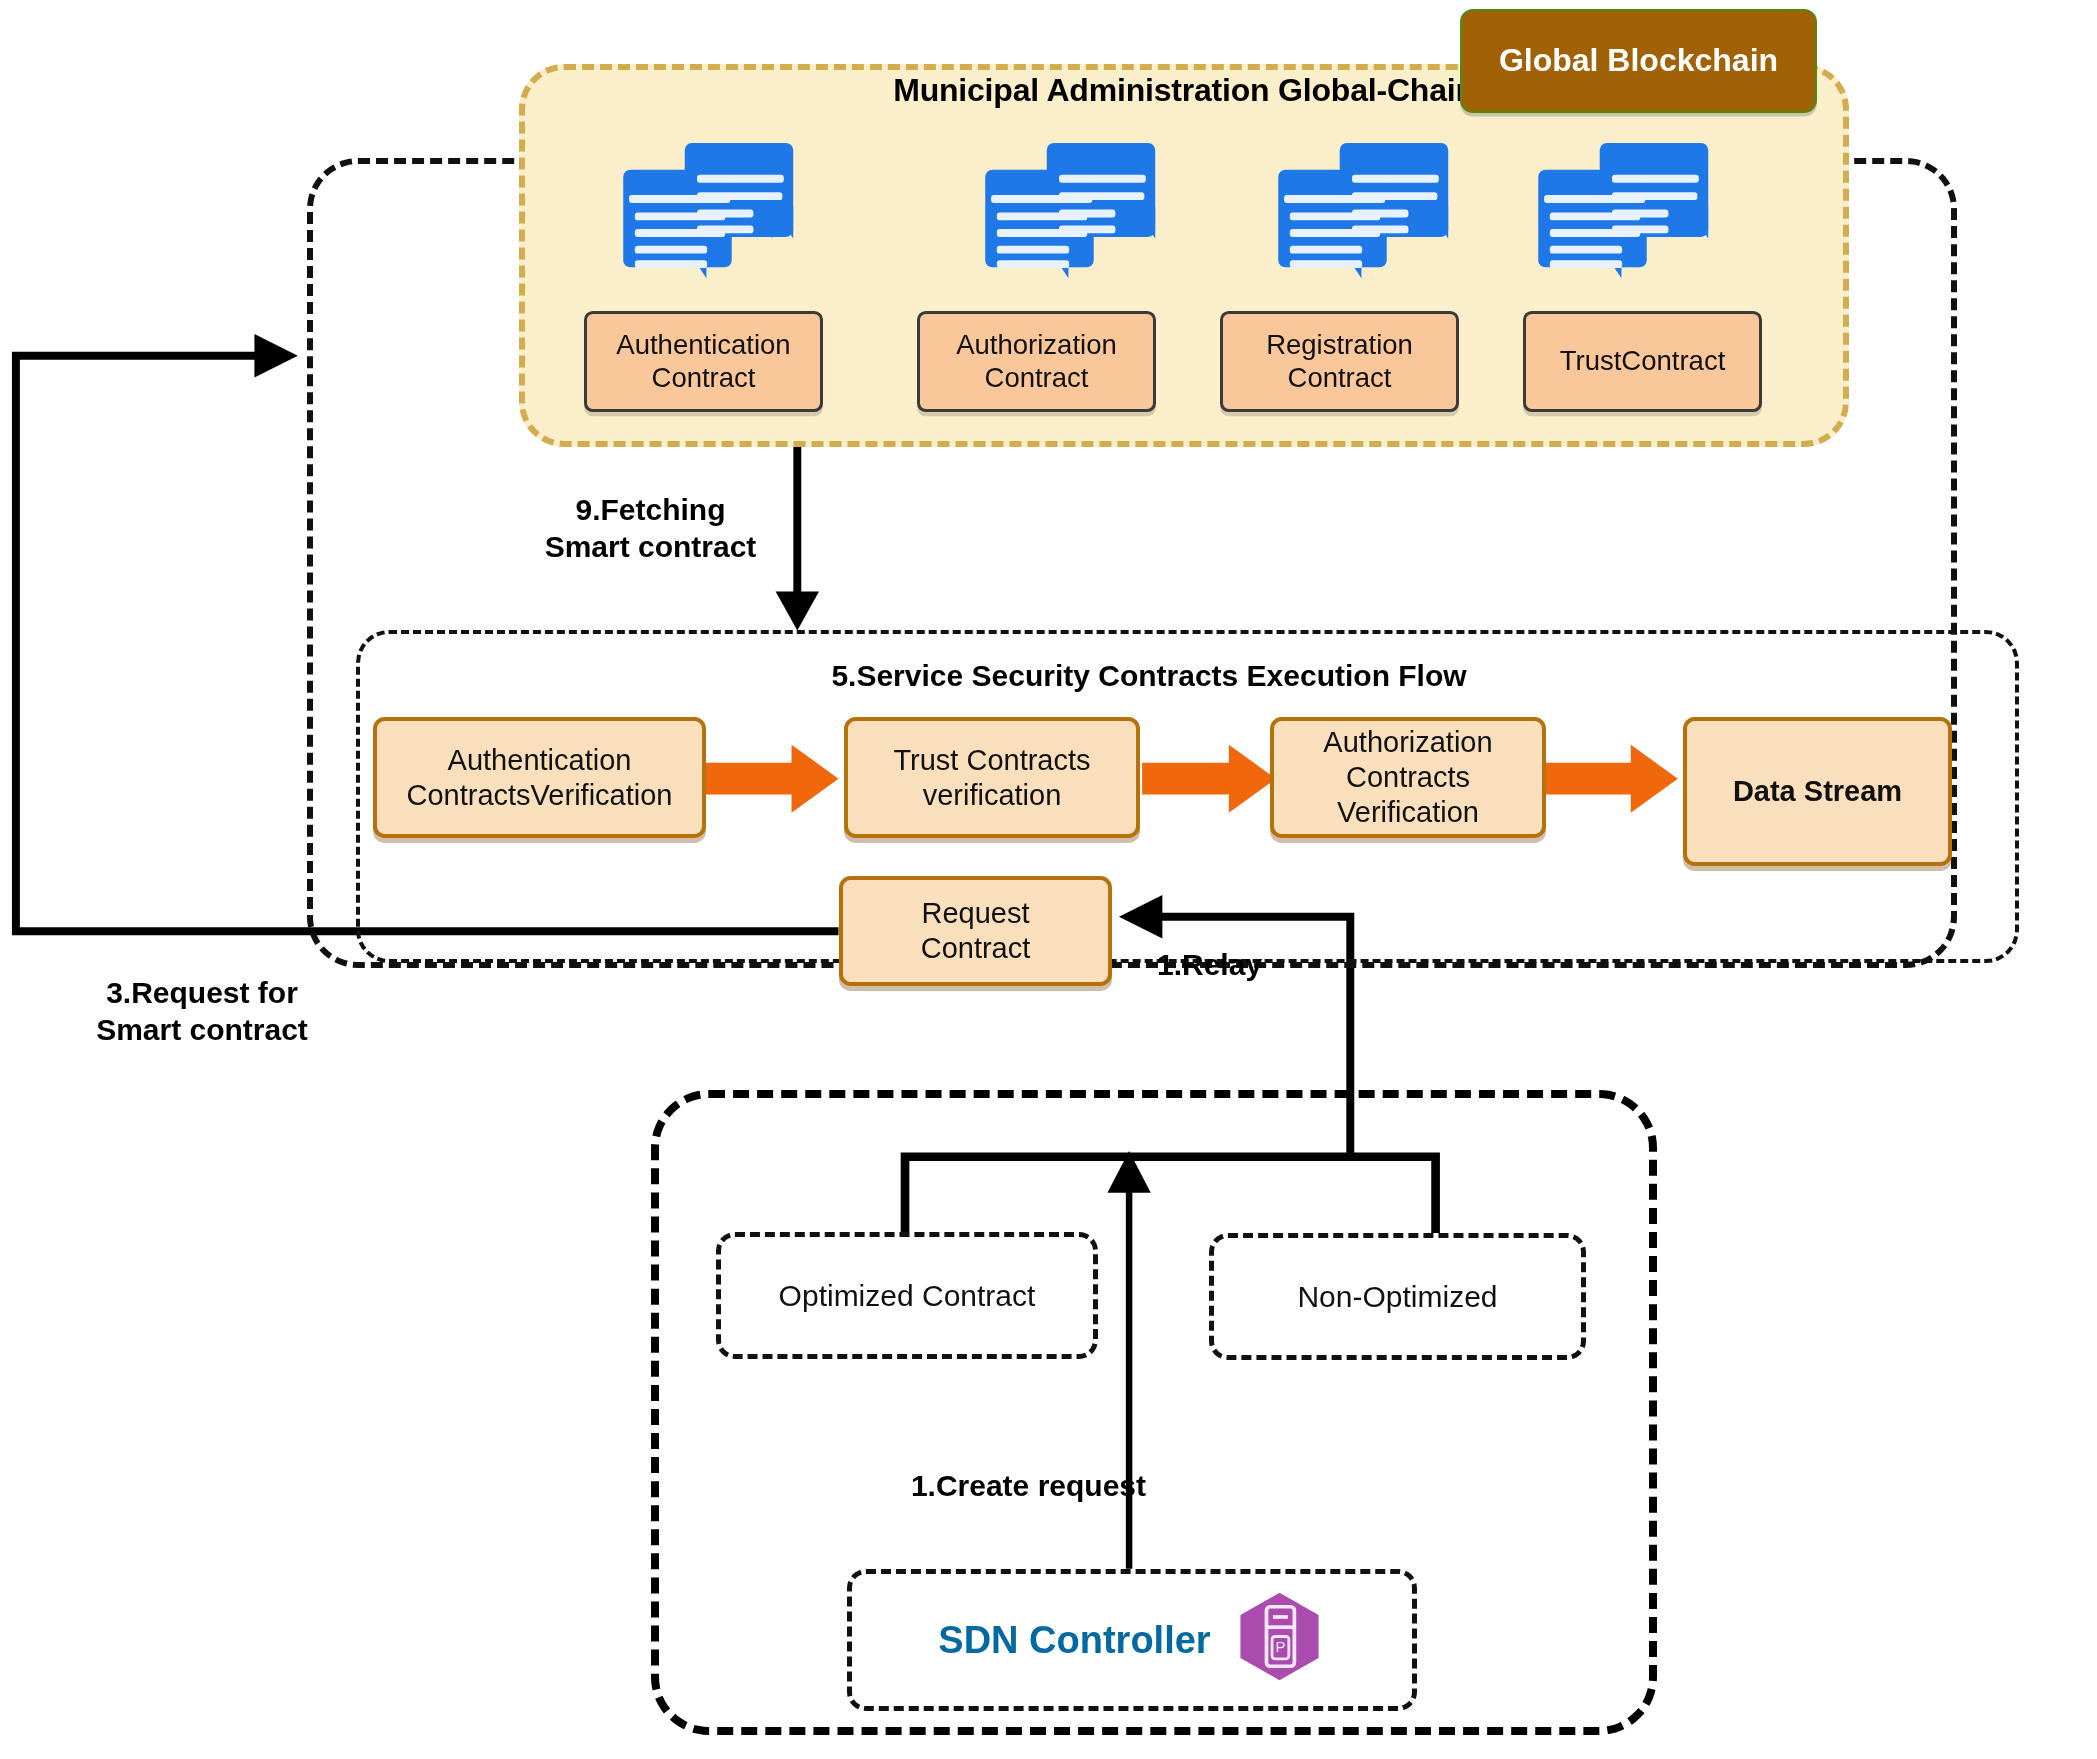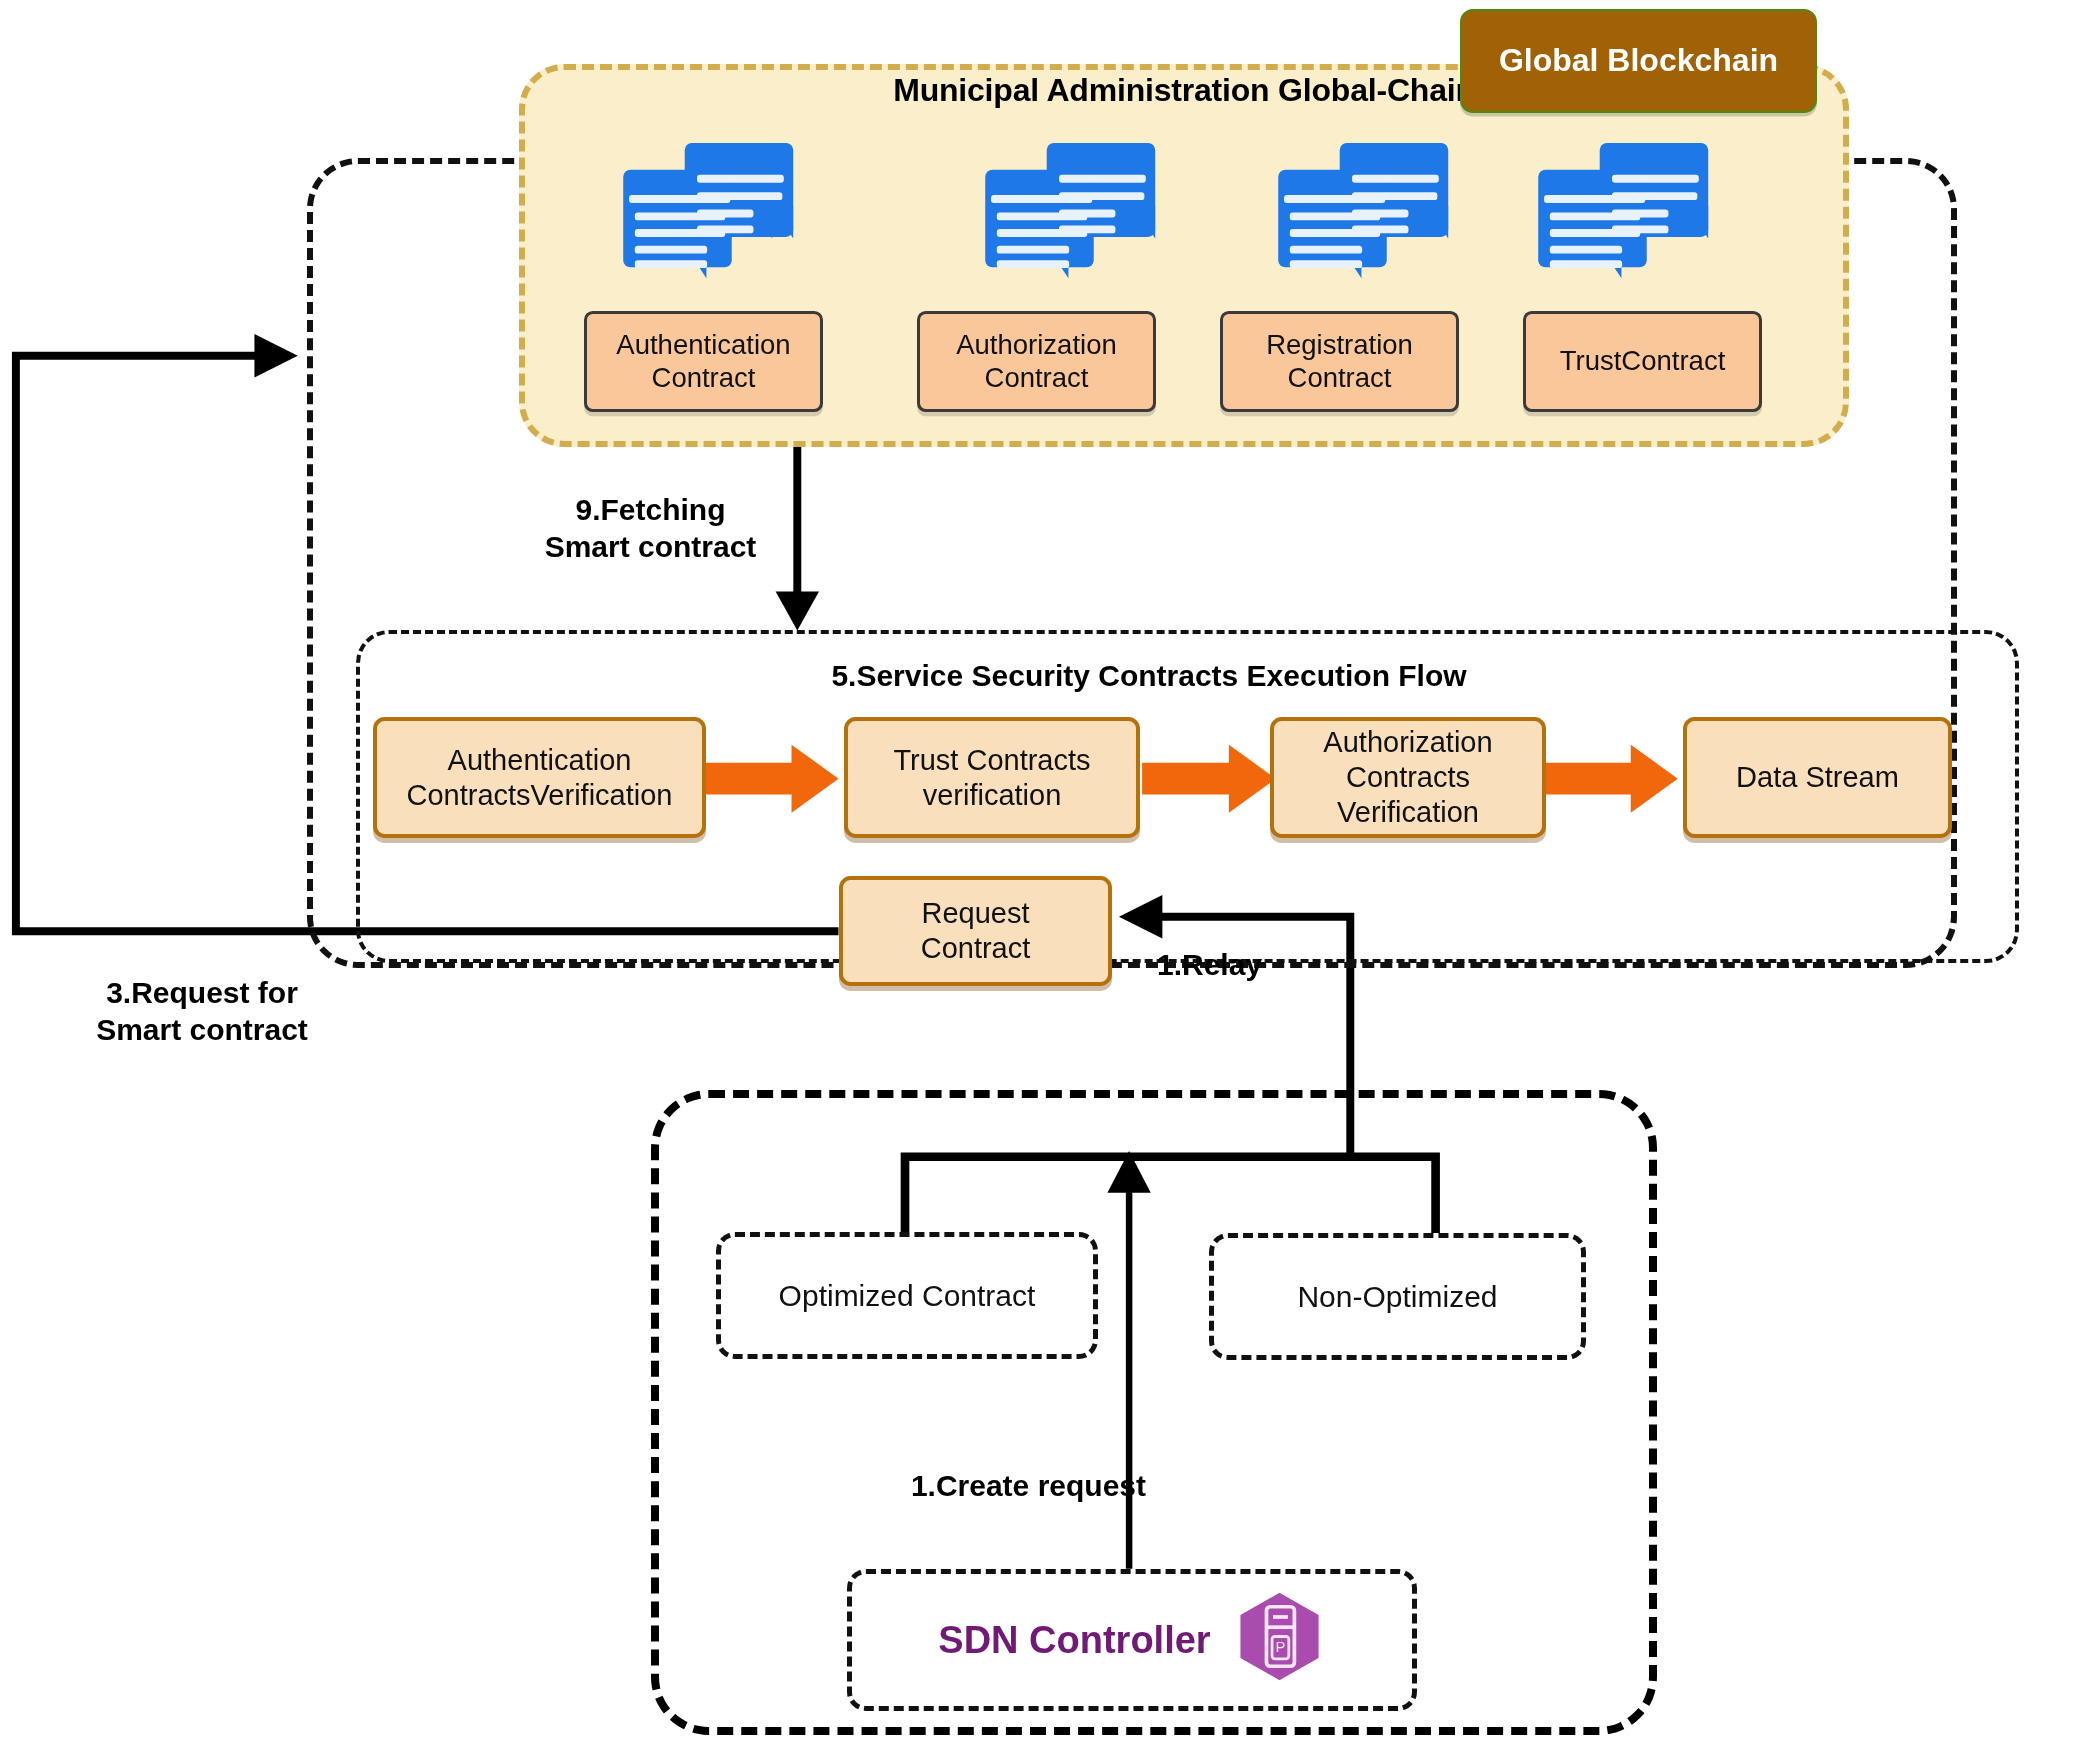--- a/index.html
+++ b/index.html
@@ -94,21 +94,21 @@
     box-sizing:border-box;
     display:flex;align-items:center;justify-content:center;
     font-size:30px;color:#111;background:#fff;
   }
   #opt-box{left:716px;top:1232px;width:382px;height:127px;}
   #nonopt-box{left:1209px;top:1233px;width:377px;height:127px;}
   #sdn-box{
     left:847px;top:1569px;width:570px;height:142px;
     display:flex;align-items:center;justify-content:center;gap:22px;
   }
-  #sdn-label{font-size:38px;font-weight:bold;color:#701a75;}
+  #sdn-label{font-size:38px;font-weight:bold;color:#0369a1;}
   
   .step-label{font-size:30px;font-weight:bold;color:#000;line-height:1.22;}
   #lbl-fetch{left:506px;top:492px;width:289px;text-align:center;}
   #lbl-request{left:50px;top:975px;width:304px;text-align:center;}
   #lbl-relay{left:1157px;top:947px;width:166px;text-align:left;}
   #lbl-create{left:857px;top:1468px;width:289px;text-align:right;}
   svg.overlay{position:absolute;left:0;top:0;pointer-events:none;}
 </style>
 </head>
 <body>
@@ -297,21 +297,21 @@
   </div>
 
   <div class="abs flow-box" style="left:1270px;top:717px;width:276px;height:121px;">
     <span>
       <span>Authorization</span><br>
       <span>Contracts</span><br>
       <span>Verification</span>
     </span>
   </div>
 
-  <div class="abs flow-box" style="left:1683px;top:717px;width:269px;height:121px;">
+  <div class="abs flow-box" style="left:1683px;top:717px;width:269px;height:149px;font-weight:bold;">
     <span>Data Stream</span>
   </div>
 
   <div class="abs flow-box" style="left:839px;top:876px;width:273px;height:110px;">
     <span>
       <span>Request</span><br>
       <span>Contract</span>
     </span>
   </div>
 

